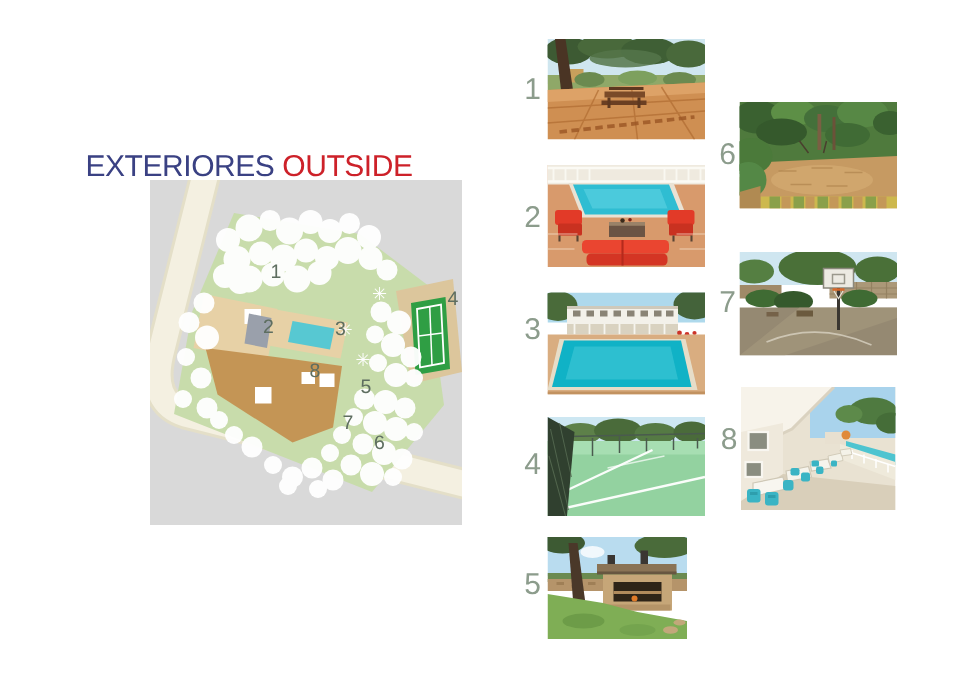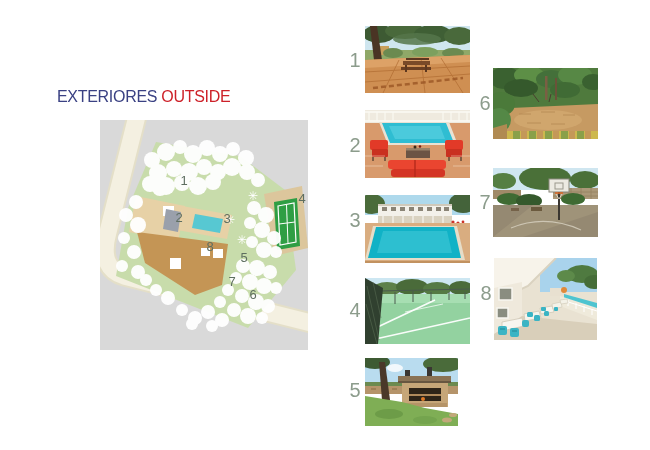--- a/index.html
+++ b/index.html
@@ -1,18 +1,18 @@
 <!DOCTYPE html>
 <html><head>
 <meta charset="utf-8">
 <style>
   html,body{margin:0;padding:0;background:#fff;}
   .canvas{position:relative;width:650px;height:450px;background:#ffffff;overflow:hidden;
           font-family:"Liberation Sans",sans-serif;}
-  .title{position:absolute;left:57px;top:88px;font-size:16px;letter-spacing:-0.3px;white-space:nowrap;}
+  .title{position:absolute;left:57px;top:100px;font-size:20px;letter-spacing:-0.3px;white-space:nowrap;}
   .t-navy{color:#3a4183;}
   .t-red{color:#cd2129;}
   .map{position:absolute;left:100px;top:120px;width:208px;height:230px;}
   .map svg,.photo svg{display:block;width:100%;height:100%;}
   .photo{position:absolute;margin:0;padding:0;}
   .num{position:absolute;width:18px;height:24px;font-size:20px;line-height:24px;
        color:#8c9c8c;text-align:center;}
   svg text{font-family:"Liberation Sans",sans-serif;}
 </style>
 </head>

